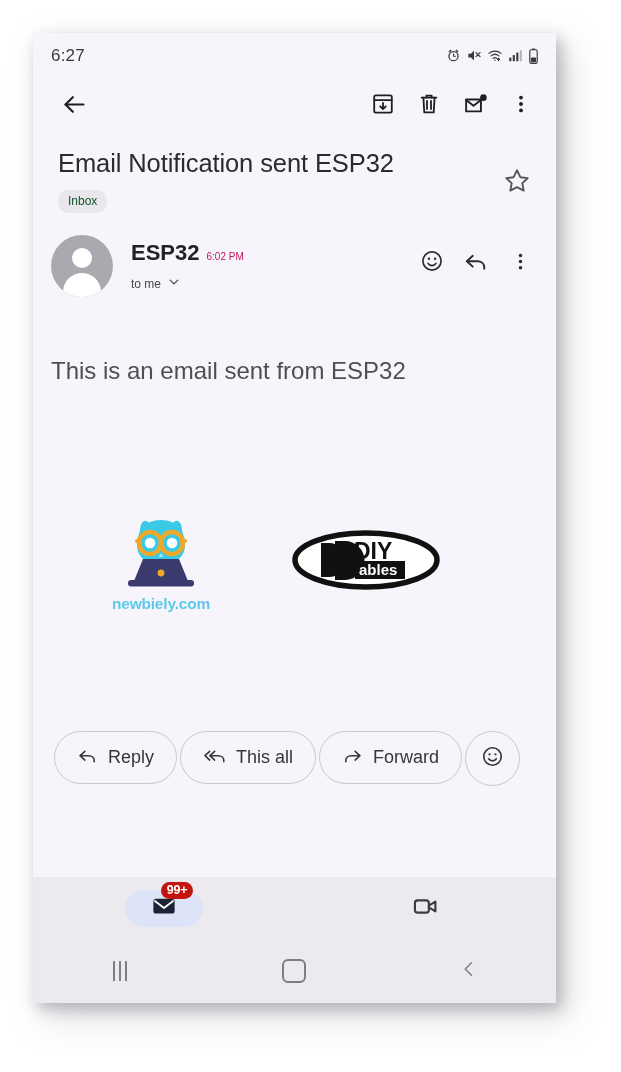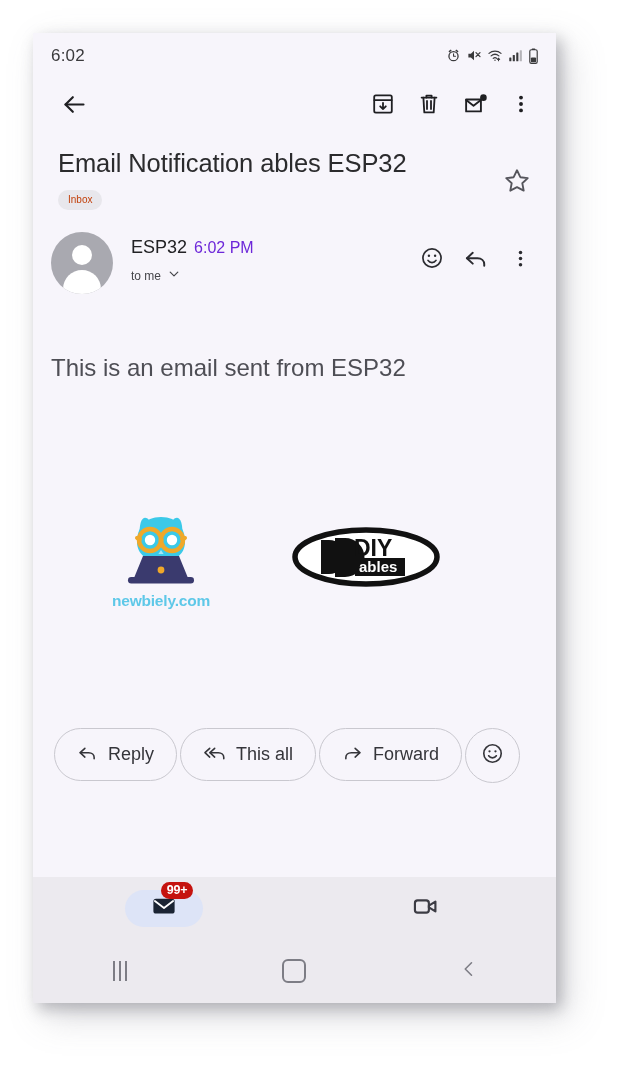--- a/index.html
+++ b/index.html
@@ -78,22 +78,22 @@
   #subject {
     font-size: 25.5px;
     color: #2b2b2d;
     line-height: 1.22;
     letter-spacing: -0.1px;
   }
   #label-chip {
     display: inline-block;
     margin-top: 11px;
     background: #e8e7ec;
-    color: #c2410c;
-    font-size: 10px;
+    color: #14532d;
+    font-size: 12px;
     padding: 4px 10px 5px 10px;
     border-radius: 11px;
     cursor: pointer;
   }
   #star-btn {
     width: 42px;
     height: 42px;
     margin-top: 14px;
     display: flex;
     align-items: center;
@@ -140,27 +140,27 @@
     min-width: 0;
     padding-left: 18px;
     padding-top: 5px;
   }
   #sender-line1 {
     display: flex;
     align-items: baseline;
     gap: 7px;
   }
   #sender-name {
-    font-size: 18px;
-    font-weight: normal;
+    font-size: 22px;
+    font-weight: bold;
     color: #222225;
   }
   #sender-time {
-    font-size: 16px;
-    color: #6d28d9;
+    font-size: 10px;
+    color: #be185d;
   }
   #recipient-line {
     display: flex;
     align-items: center;
     gap: 6px;
     margin-top: 9px;
     cursor: pointer;
   }
   #recipient-text {
     font-size: 12px;
@@ -322,21 +322,21 @@
     border: 2px solid #7d7d85;
     border-radius: 6px;
   }
 </style>
 </head>
 <body>
 
 <div id="phone">
 
   <div id="statusbar">
-    <div id="clock">6:02</div>
+    <div id="clock">6:27</div>
     <div id="status-icons">
       <span>
         <svg width="15" height="15" viewBox="0 0 24 24" fill="#3a3a3c">
           <circle cx="12" cy="13" r="7.3" fill="none" stroke="#3a3a3c" stroke-width="2.1"></circle>
           <rect x="11.2" y="8.5" width="1.7" height="5.2" rx="0.8"></rect>
           <rect x="11.8" y="12.2" width="4.2" height="1.6" rx="0.8"></rect>
           <path d="M4 5.2 L7.6 2.2 L9.1 4 L5.5 7z"></path>
           <path d="M20 5.2 L16.4 2.2 L14.9 4 L18.5 7z"></path>
         </svg>
       </span>
@@ -417,21 +417,21 @@
           <circle cx="12" cy="5" r="2.1"></circle>
             <circle cx="12" cy="12" r="2.1"></circle>
             <circle cx="12" cy="19" r="2.1"></circle>
         </svg>
       </span>
     </div>
   </div>
 
   <div id="subject-block">
     <div id="subject-text-wrap">
-      <div id="subject">Email Notification ables ESP32</div>
+      <div id="subject">Email Notification sent ESP32</div>
       <div id="label-chip">Inbox</div>
     </div>
     <div id="star-btn">
       <span>
         <svg width="28" height="28" viewBox="0 0 24 24" fill="none" stroke="#55555c" stroke-width="1.6" stroke-linejoin="round">
           <path d="M12 2.8l2.85 5.95 6.35.82-4.65 4.4 1.2 6.33L12 17.25l-5.75 3.05 1.2-6.33-4.65-4.4 6.35-.82z"></path>
         </svg>
       </span>
     </div>
   </div>

